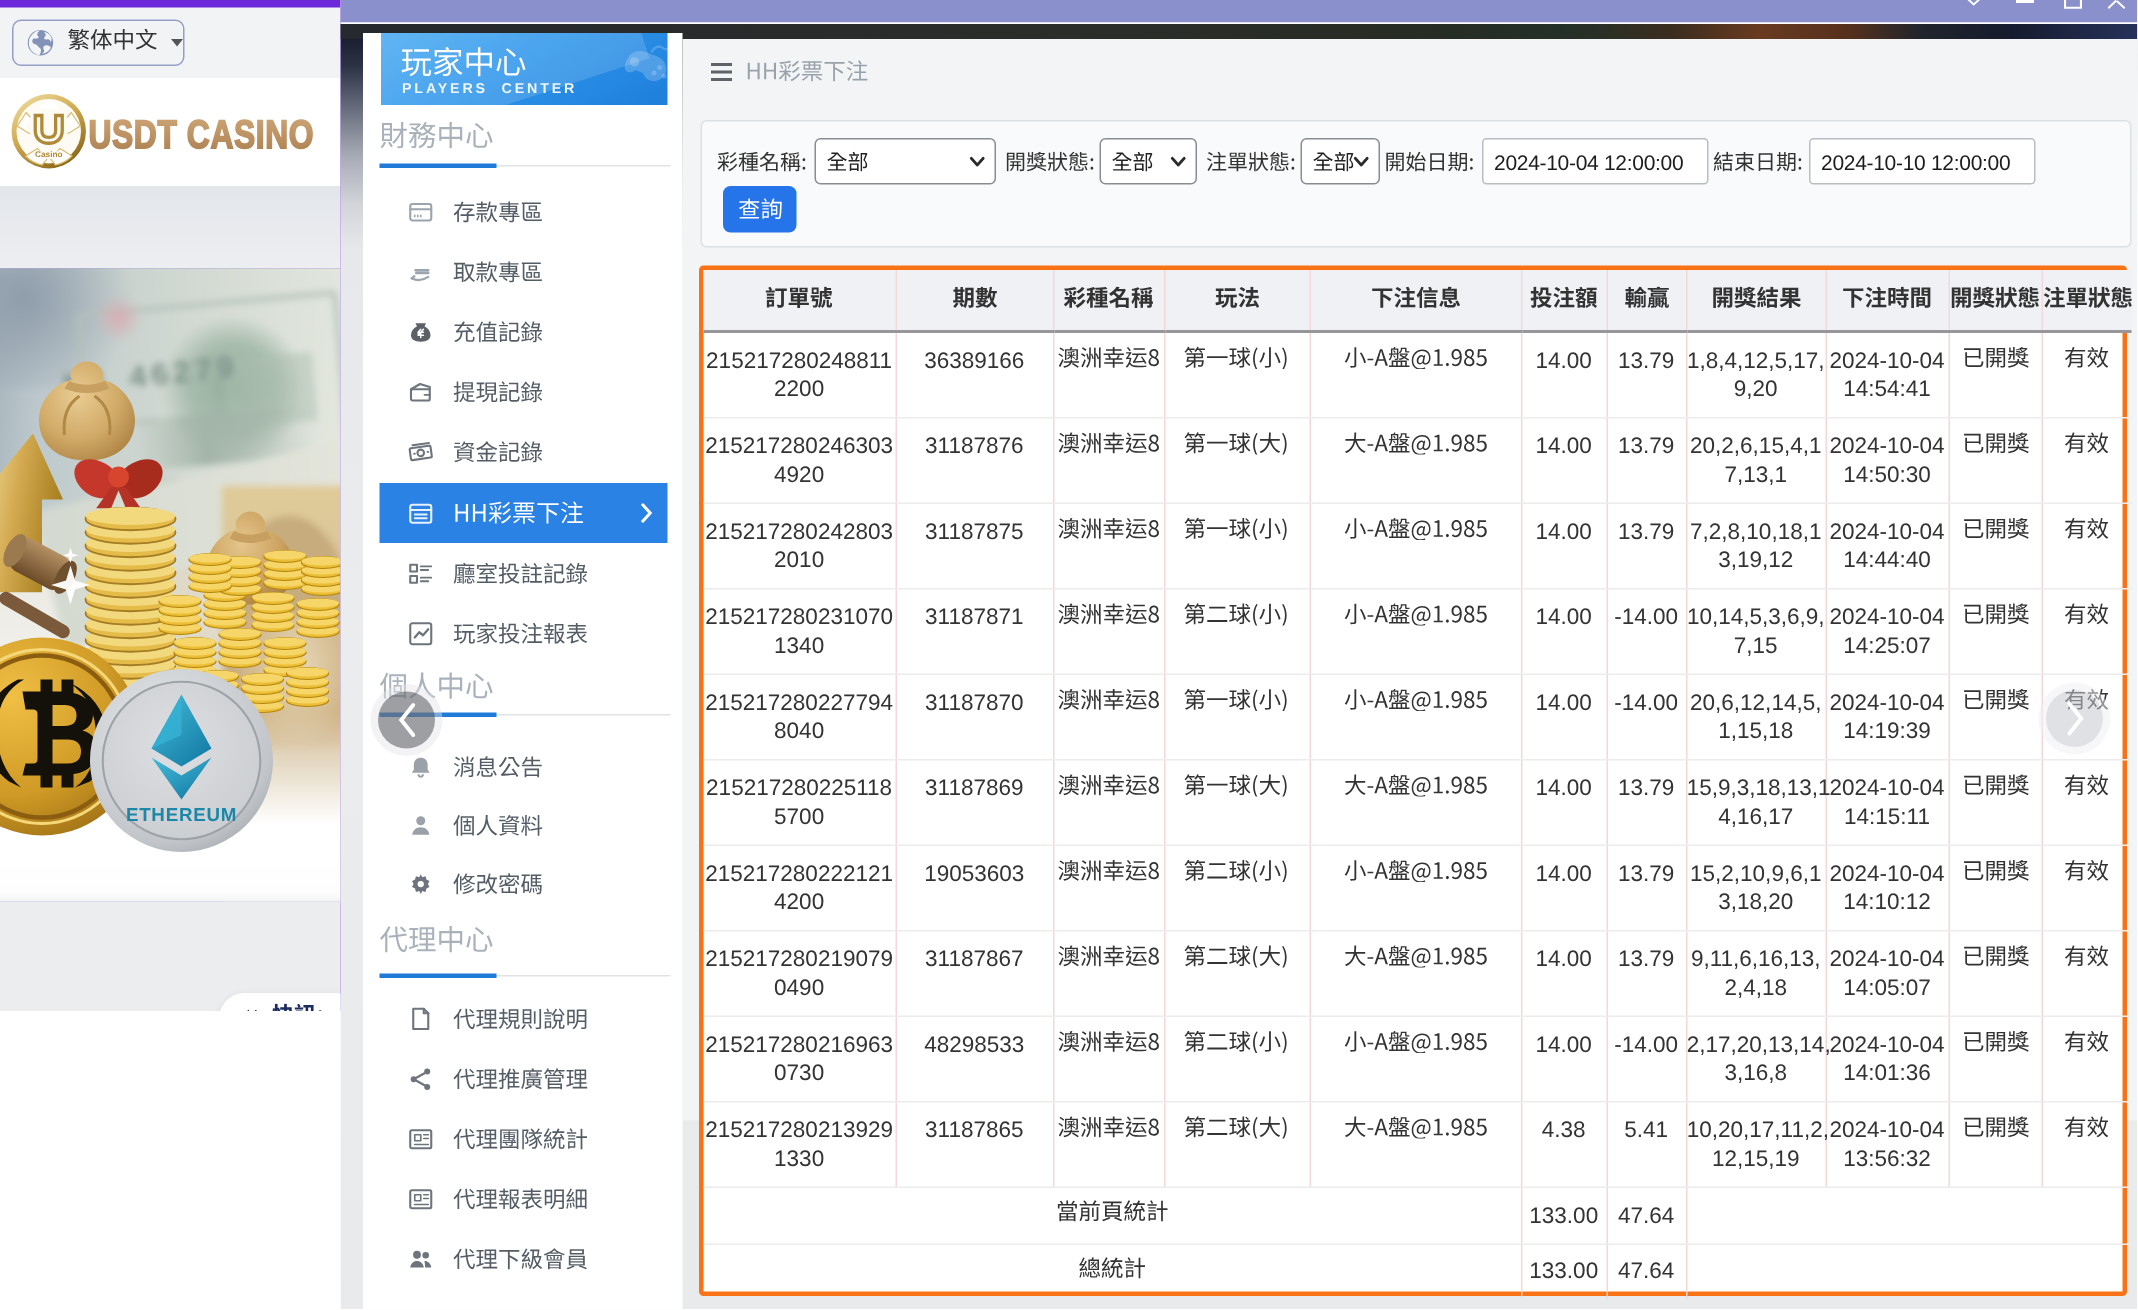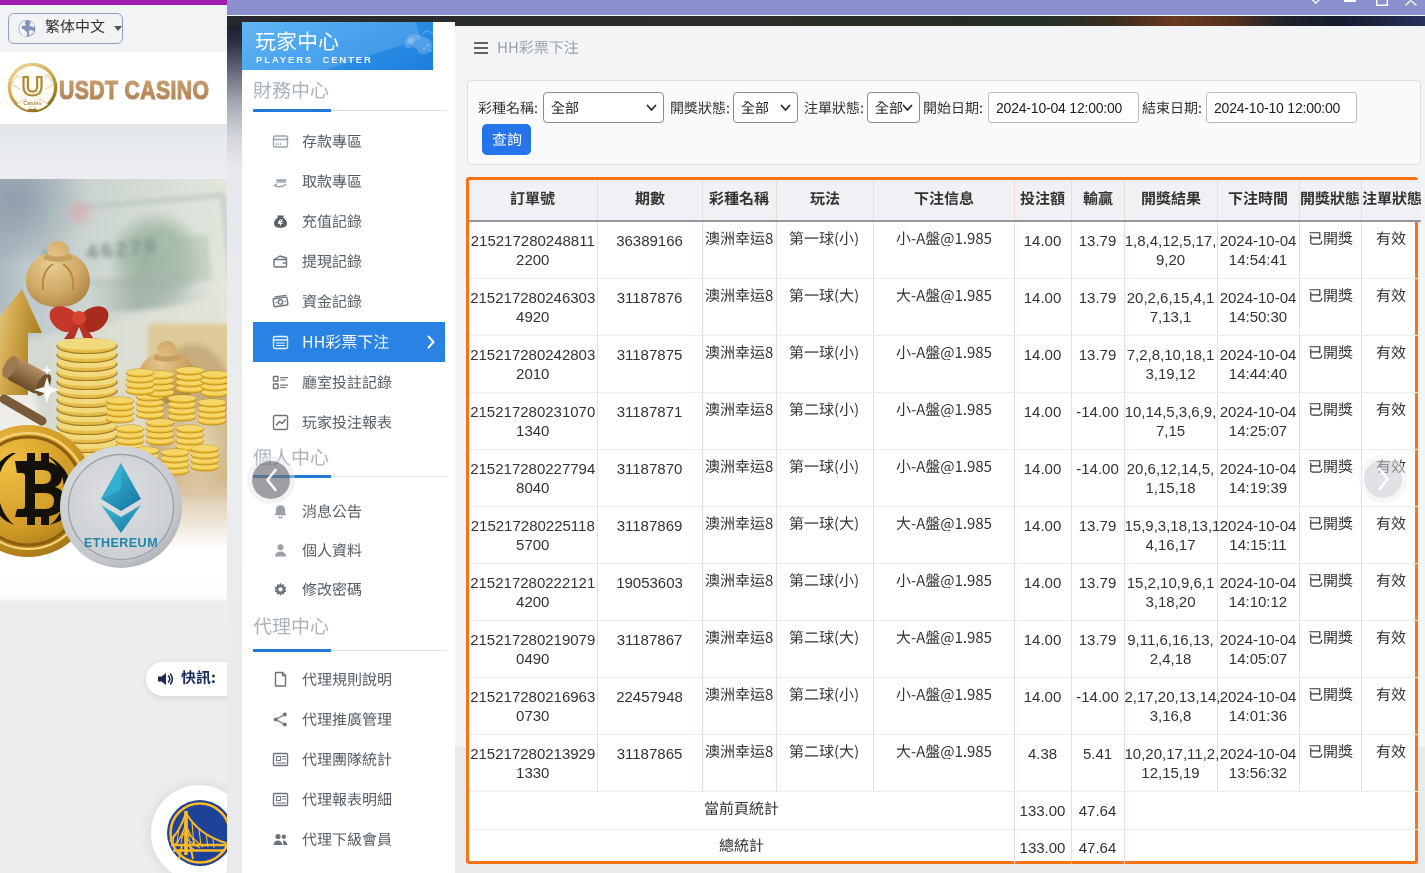--- a/index.html
+++ b/index.html
@@ -1,35 +1,35 @@
 <!DOCTYPE html>
 <html><head><meta charset="utf-8"><style>
 *{margin:0;padding:0;box-sizing:border-box}
 html,body{font-family:"Liberation Sans",sans-serif}
 #page{position:relative;width:1425px;height:873px;overflow:hidden;background:#fff}
 svg{display:inline-block}
 .abs{position:absolute}
 
-#lp{position:absolute;left:0;top:0;width:227px;height:873px;overflow:hidden;background:#a21caf}
+#lp{position:absolute;left:0;top:0;width:227px;height:674px;overflow:hidden;background:#6d28d9}
 #lp .topbar{position:absolute;left:0;top:5px;width:227px;height:47px;background:#f2f3f5}
 #lp .langbtn{position:absolute;left:8px;top:13px;width:115px;height:31px;border:1px solid #959ec8;border-radius:6px;display:flex;align-items:center}
 #lp .logorow{position:absolute;left:0;top:52px;width:227px;height:72px;background:#fff;box-shadow:0 3px 4px rgba(60,60,70,.18)}
 #lp .midgray{position:absolute;left:0;top:124px;width:227px;height:55px;background:linear-gradient(180deg,#e3e6eb,#eceef1)}
 #photo{position:absolute;left:0;top:179px;width:227px;height:422px;overflow:hidden;background:linear-gradient(180deg,#bfc9d1 0,#d6dbd8 100px,#ebeae3 210px,#f6f6f3 300px,#fff 370px)}
 #lp .botgray{position:absolute;left:0;top:601px;width:227px;height:272px;background:#ebedef}
 .pill{position:absolute;left:146px;top:662px;width:95px;height:34px;background:#fff;border-radius:17px;box-shadow:0 2px 6px rgba(0,0,0,.10);display:flex;align-items:center}
 .warrw{position:absolute;left:151px;top:785px;width:96px;height:96px;border-radius:50%;background:#fff;box-shadow:0 0 14px rgba(0,0,0,.10)}
 
 #md{position:absolute;left:227px;top:0;width:1198px;height:873px;overflow:hidden}
 #md .tbar{position:absolute;left:0;top:0;width:1198px;height:15px;background:#8990cb}
 #md .wline{position:absolute;left:0;top:15px;width:1198px;height:1px;background:#fcfcfd}
 #md .pbg{position:absolute;left:0;top:16px;width:1198px;height:857px;background:linear-gradient(180deg,#101526 0px,#2c3345 28px,#6a7080 58px,#a7abb5 88px,#d2d4da 120px,#e7e8eb 150px,#ebecee 400px,#e9eaec 857px)}
 #md .banner{position:absolute;left:0;top:16px;width:1198px;height:10px;background:linear-gradient(90deg,#26292d 0%,#2b2d2a 40%,#272c24 60%,#233028 68%,#3a2d1f 74%,#693a20 79%,#55301d 84%,#20242c 88%,#161b2e 93%,#27325a 100%)}
 #sb{position:absolute;left:15px;top:22px;width:213px;height:851px;background:#fff}
-.bluehdr{position:absolute;left:0;top:0;width:191px;height:48px;overflow:hidden;background:linear-gradient(150deg,#47aaf1 0%,#2f97ec 40%,#1e7edb 100%)}
+.bluehdr{position:absolute;left:12px;top:0;width:191px;height:48px;overflow:hidden;background:linear-gradient(150deg,#47aaf1 0%,#2f97ec 40%,#1e7edb 100%)}
 .bluehdr .shine{position:absolute;left:-30px;top:-40px;width:200px;height:90px;background:rgba(255,255,255,.14);transform:rotate(-18deg)}
 .pcen{position:absolute;left:14px;top:32px;color:#eef5fc;font-size:9.5px;letter-spacing:1.9px;font-weight:bold}
 .sect{position:absolute;left:11px}
 .uline{position:absolute;left:11px;width:194px;height:1px;background:#e0e2e5}
 .ublue{position:absolute;left:11px;width:78px;height:3px;background:#1f7ad8}
 .mi{position:absolute;left:11px;width:192px;height:40px;display:flex;align-items:center;padding-left:19px}
 .mi .ic{width:17px;height:17px;margin-right:13px;flex:none}
 .mi.act{background:#2a82e4}
 
 #mn{position:absolute;left:228px;top:26px;width:970px;height:721px;background:#f3f4f6}
@@ -1618,21 +1618,21 @@
                       <g transform="translate(0,12.9) scale(0.015,-0.015)" fill="#333">
                         <use href="#r6709"></use>
                         <use href="#r6548" x="1000"></use>
                       </g>
                     </svg></div>
                 </td>
               </tr>
               <tr>
                 <td>215217280216963<br>0730</td>
                 <td>
-                  <div class="c2">22457948</div>
+                  <div class="c2">48298533</div>
                 </td>
                 <td>
                   <div class="c2"><svg width="69" height="15" viewBox="0 0 69 15">
                       <g transform="translate(0,12.9) scale(0.015,-0.015)" fill="#333">
                         <use href="#r6fb3"></use>
                         <use href="#r6d32" x="1000"></use>
                         <use href="#r5e78" x="2000"></use>
                         <use href="#r8fd0" x="3000"></use>
                         <use href="#r38" x="4000"></use>
                       </g>

